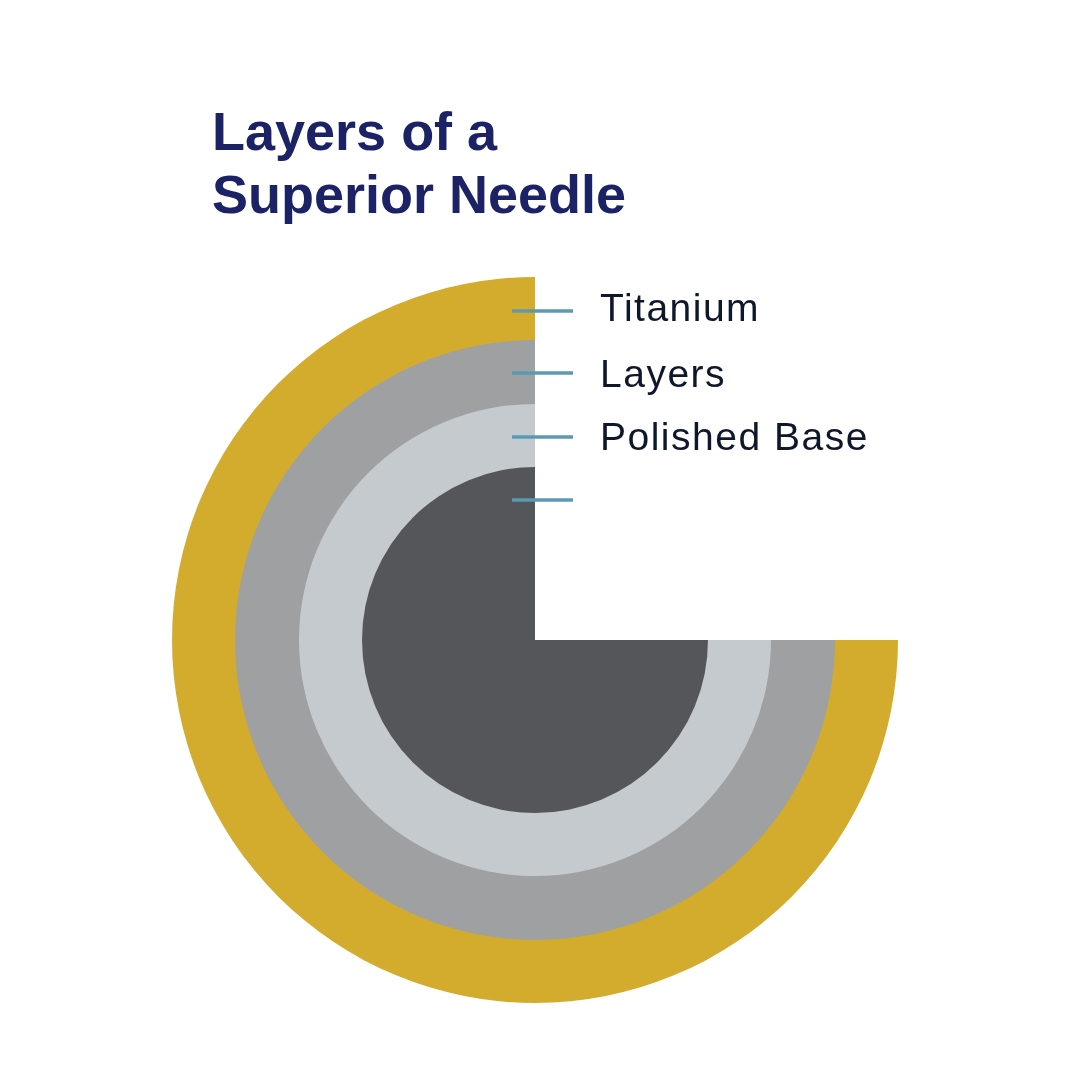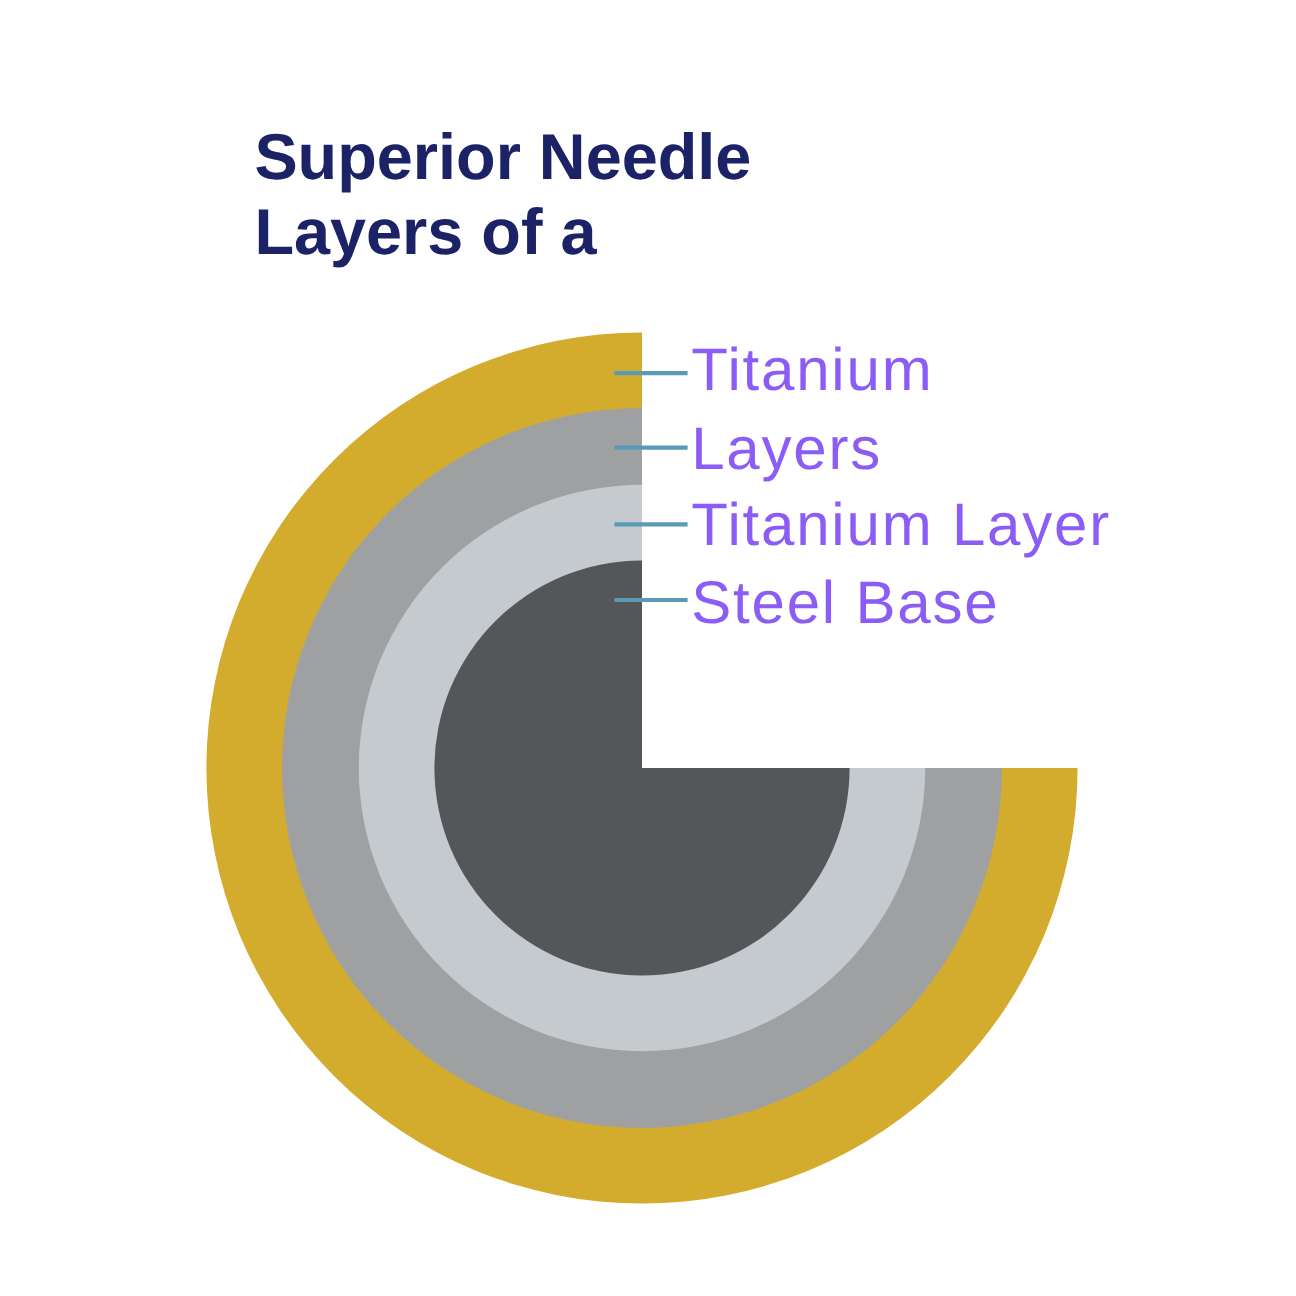--- a/index.html
+++ b/index.html
@@ -6,33 +6,33 @@
     body { width: 1080px; height: 1080px; position: relative; overflow: hidden; }
     .title {
       position: absolute; left: 212px; top: 100px;
       font-family: "Liberation Sans", sans-serif;
       font-weight: bold; font-size: 54px; line-height: 63px;
       color: #1c2266; margin: 0;
     }
     .title span { display: block; }
     svg.rings { position: absolute; left: 0; top: 0; }
     .label {
-      position: absolute; left: 576px;
+      position: absolute; left: 600px;
       font-family: "Liberation Sans", sans-serif;
-      font-size: 50px; line-height: 48px; color: #8b5cf6;
+      font-size: 39px; line-height: 48px; color: #0f172a;
       letter-spacing: 1.5px; white-space: nowrap;
     }
     .label span { display: block; }
   </style>
 </head>
 <body>
 
 <h1 class="title">
+  <span>Layers of a</span>
   <span>Superior Needle</span>
-  <span>Layers of a</span>
 </h1>
 
 <svg class="rings" width="1080" height="1080" viewBox="0 0 1080 1080">
 
   <path fill="#d3ac2d" d="M535 277 A363 363 0 1 0 898 640 L535 640 Z"></path>
   <path fill="#9fa0a2" d="M535 340 A300 300 0 1 0 835 640 L535 640 Z"></path>
   <path fill="#c5cacf" d="M535 404 A236 236 0 1 0 771 640 L535 640 Z"></path>
   <path fill="#55565a" d="M535 467 A173 173 0 1 0 708 640 L535 640 Z"></path>
 
   <line x1="512" y1="311" x2="573" y2="311" stroke="#5b9ab4" stroke-width="3.5"></line>
@@ -41,17 +41,16 @@
   <line x1="512" y1="500" x2="573" y2="500" stroke="#5b9ab4" stroke-width="3.5"></line>
 </svg>
 
 <div class="label" style="top:284px;">
   <span>Titanium</span>
 </div>
 <div class="label" style="top:350px;">
   <span>Layers</span>
 </div>
 <div class="label" style="top:413px;">
-  <span>Titanium Layer</span>
+  <span>Polished Base</span>
 </div>
 <div class="label" style="top:478px;">
-  <span>Steel Base</span>
 </div>
 
 </body></html>

